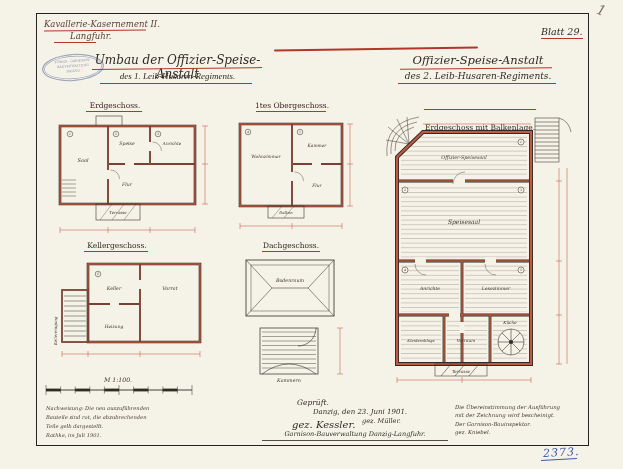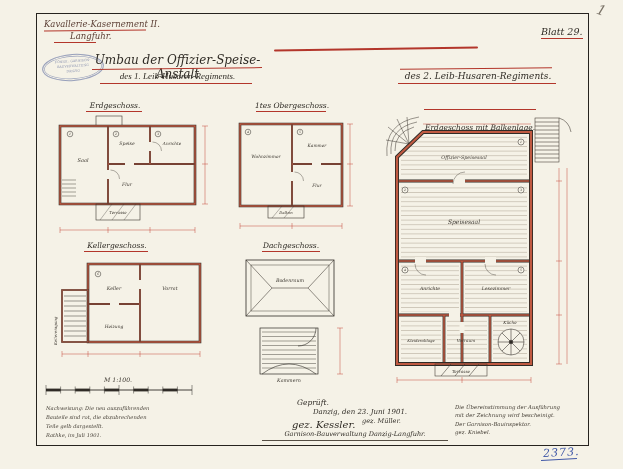--- a/index.html
+++ b/index.html
@@ -6,21 +6,21 @@
   #sheet{position:relative;width:623px;height:469px;background:#f5f2e7;
          font-family:"DejaVu Serif",serif;color:#2f2b25;overflow:hidden;}
   .abs{position:absolute;}
   .hs{font-style:italic;}
   .rl{position:absolute;background:#b3362b;height:1.2px;}
   .bl{position:absolute;background:#554e44;height:0.8px;}
   .center{text-align:center;}
   svg{display:block;}
   svg text{font-family:"DejaVu Serif",serif;font-style:italic;fill:#3a352e;}
   .note{font-style:italic;color:#474138;line-height:1.7;}
-  .planlabel{font-style:italic;font-size:7.5px;color:#2f2b25;text-align:center;}
+  .planlabel{font-size:7.5px;color:#2f2b25;text-align:center;}
 </style>
 </head>
 <body>
 
 <div id="sheet">
 
   <div class="abs" style="left:36px;top:13px;width:551px;height:431px;border:1.5px solid #26231f;"></div>
 
   <div class="abs hs" style="left:597px;top:2px;font-size:14px;color:#7b7468;transform:rotate(20deg);">1</div>
 
@@ -40,20 +40,21 @@
   <div class="rl" style="left:274px;top:47.5px;width:204px;height:1.5px;transform:rotate(-0.8deg);border-radius:2px;"></div>
 
   <div class="abs hs" style="left:541px;top:26px;font-size:9.5px;">Blatt 29.</div>
   <div class="rl" style="left:541px;top:38px;width:42px;"></div>
 
   <div class="abs hs center" style="left:80px;top:53px;width:195px;font-size:12px;">Umbau der Offizier-Speise-Anstalt</div>
   <div class="rl" style="left:92px;top:68px;width:170px;transform:rotate(-0.6deg);"></div>
   <div class="abs hs center" style="left:80px;top:71px;width:195px;font-size:9px;font-family:Liberation Serif, serif;">des 1. Leib-Husaren-Regiments.</div>
   <div class="rl" style="left:100px;top:82.5px;width:152px;"></div>
 
+  <div class="abs hs center" style="left:388px;top:53px;width:180px;font-size:11.5px;">Offizier-Speise-Anstalt</div>
   <div class="rl" style="left:400px;top:67.5px;width:152px;transform:rotate(-0.5deg);"></div>
   <div class="abs hs center" style="left:388px;top:71px;width:180px;font-size:9px;">des 2. Leib-Husaren-Regiments.</div>
   <div class="rl" style="left:398px;top:82.5px;width:158px;"></div>
 
   <div class="abs planlabel" style="left:60px;top:101px;width:110px;">Erdgeschoss.</div>
   <div class="rl" style="left:86px;top:110.5px;width:56px;height:0.8px;"></div>
 
   <div class="abs planlabel" style="left:232px;top:101px;width:120px;">1tes Obergeschoss.</div>
   <div class="rl" style="left:256px;top:110.5px;width:70px;height:0.8px;"></div>
 

